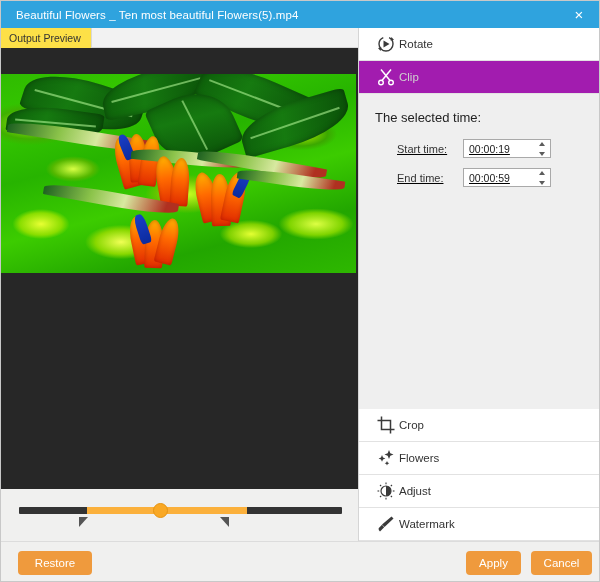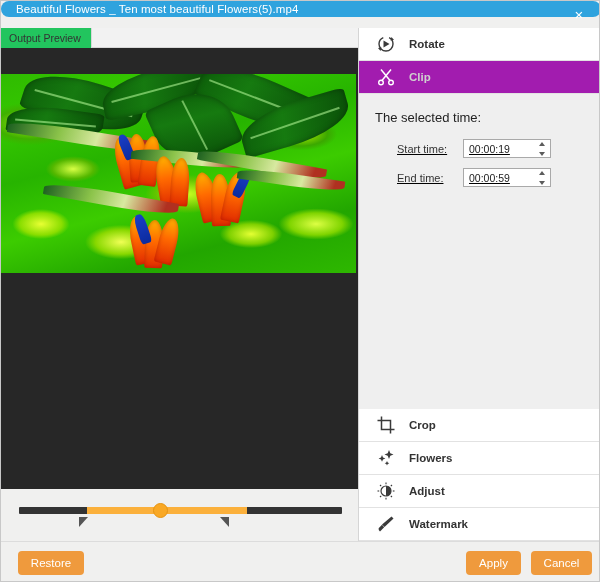--- a/index.html
+++ b/index.html
@@ -13,23 +13,23 @@
     position: relative;
     width: 600px; height: 582px;
     background: #f0f0ef;
     border: 1px solid #c8c8c8;
     overflow: hidden;
   }
 
   
   .titlebar {
     position: absolute; left: 0; top: 0;
-    width: 600px; height: 16px;
+    width: 600px; height: 27px;
     background: #2fa3de;
-    display: flex; align-items: center; border-radius: 11px;
+    display: flex; align-items: center;
   }
   .titlebar-text {
     color: #ffffff;
     font-size: 11.5px;
     margin-left: 15px;
     letter-spacing: .1px;
     white-space: nowrap;
   }
   .close-btn {
     position: absolute; right: 0; top: 0;
@@ -51,21 +51,21 @@
     width: 357px; height: 20px;
     background: #f2f2f2;
     border-bottom: 1px solid #d8d8d8;
   }
   .preview-tab {
     display: inline-block;
     height: 27px; line-height: 20px;
     padding: 0 10px 0 8px;
     font-size: 10.5px;
     color: #333;
-    background: #22c55e;
+    background: #fde047;
     border-right: 1px solid #d8d8d8;
   }
   .video-area {
     position: absolute; left: 0; top: 20px;
     width: 357px; height: 441px;
     background: #272727;
     overflow: hidden;
   }
   .video-frame {
     position: absolute; left: 0; top: 26px;
@@ -198,21 +198,21 @@
   }
   .acc-item.active { background: #a21caf; }
   .acc-icon {
     width: 22px; height: 22px;
     display: flex; align-items: center; justify-content: center;
     color: #3a3a3a;
     flex: 0 0 22px;
   }
   .acc-item.active .acc-icon { color: #ffffff; }
   .acc-label {
-    font-size: 11.5px; color: #333333; margin-left: 12px; font-weight: bold;
+    font-size: 11.5px; color: #333333; margin-left: 2px;
   }
   .acc-item.active .acc-label { color: #cfcfcf; }
 
   .clip-panel {
     background: #efefef;
     padding: 16px 0 0 0;
     height: 305px;
   }
   .clip-title {
     font-size: 13px; color: #222; margin-left: 16px; margin-bottom: 14px;
@@ -263,21 +263,21 @@
     height: 24px;
     border-radius: 4px;
     background: #ef9a3d;
     color: #ffffff;
     font-size: 11.5px;
     display: flex; align-items: center; justify-content: center;
     cursor: pointer;
     border: none;
     font-family: "Liberation Sans", sans-serif;
   }
-  .btn-restore { left: 17px; top: 9px;  width: 66px; }
+  .btn-restore { left: 17px; top: 9px;  width: 74px; }
   .btn-apply   { left: 465px; top: 9px; width: 55px; }
   .btn-cancel  { left: 530px; top: 9px; width: 61px; }
   svg { display: block; }
 </style>
 </head>
 <body>
 
 <div class="window">
 
   <div class="titlebar">

